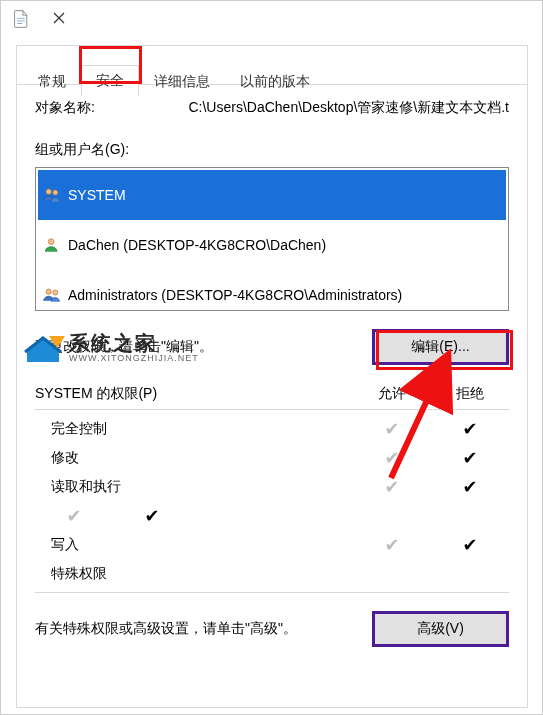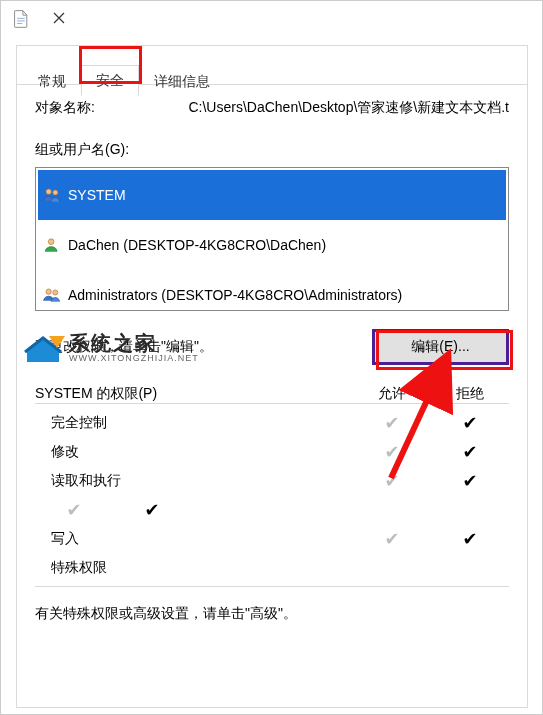--- a/index.html
+++ b/index.html
@@ -138,20 +138,21 @@
     position:absolute;
     border:3px solid #e11;
     pointer-events:none;
     box-sizing:border-box;
   }
   .perm-head {
     display:flex;
     align-items:center;
     font-size:14px;
     margin-top:20px;
+    margin-bottom:6px;
   }
   .perm-head .phlabel { flex:1; }
   .perm-head .col { width:78px; text-align:center; }
   .perm-head .col.deny { width:78px; }
   .perm-list {
     border-top:1px solid #d9d9d9;
     border-bottom:1px solid #d9d9d9;
     padding:4px 0;
   }
   .perm-row {
@@ -219,20 +220,21 @@
       </span>
     </div>
   </div>
 
   <div class="content-area">
 
     <div class="tabs-row">
       <div class="tab"><span>常规</span></div>
       <div class="tab active"><span>安全</span></div>
       <div class="tab"><span>详细信息</span></div>
+      <div class="tab"><span>以前的版本</span></div>
     </div>
 
     <div class="inner">
 
       <div class="label-row">
         <span class="lbl">对象名称:</span>
         <span class="val">C:\Users\DaChen\Desktop\管家速修\新建文本文档.t</span>
       </div>
 
       <div class="gu-label">组或用户名(G):</div>
@@ -309,20 +311,21 @@
           </div>
           <div class="perm-row">
             <span class="pname">特殊权限</span>
             <span class="mark check-allow"></span>
             <span class="mark check-deny"></span>
           </div>
         </div>
 
       <div class="adv-row">
         <span class="txt">有关特殊权限或高级设置，请单击"高级"。</span>
+        <span class="btn"><span>高级(V)</span></span>
       </div>
 
     </div>
 
     <div class="highlight-tab" style="left:62px; top:0px; width:63px; height:38px;"></div>
     <div class="highlight-btn" style="left:359px; top:284px; width:137px; height:40px;"></div>
 
     <svg class="overlay-svg" width="512" height="660">
       <defs>
         <marker id="arrowhead" markerWidth="10" markerHeight="10" refX="6" refY="5" orient="auto">

